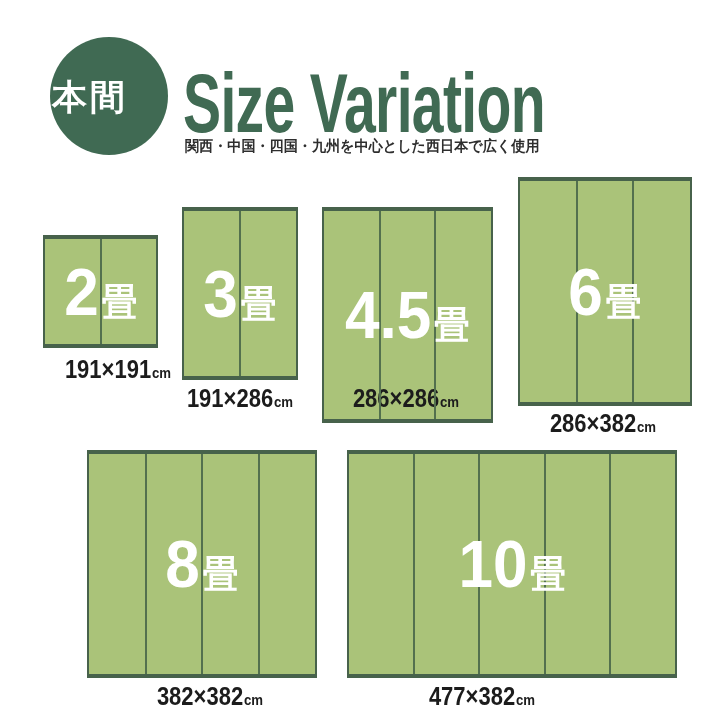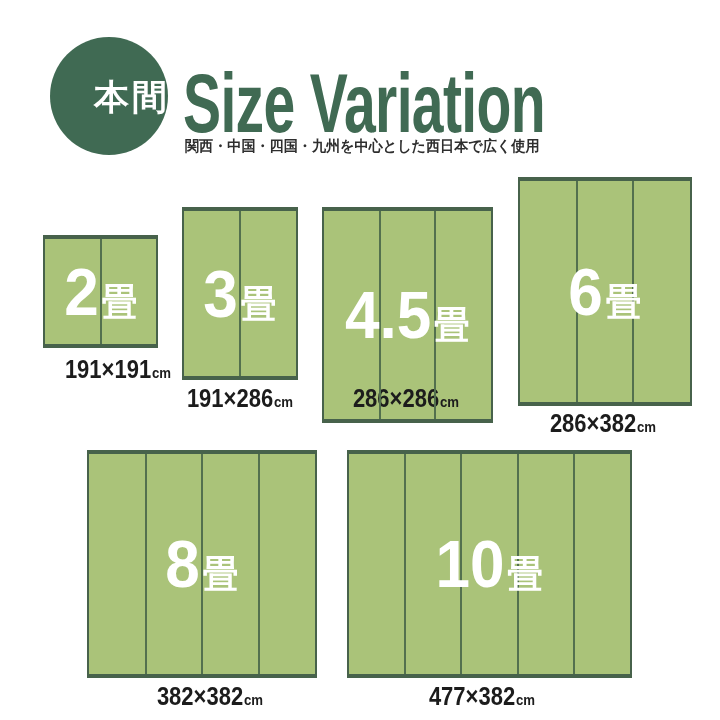--- a/index.html
+++ b/index.html
@@ -4,21 +4,21 @@
 <style>
   html,body{margin:0;padding:0;background:#ffffff;}
   .canvas{
     position:relative;width:720px;height:720px;background:#ffffff;overflow:hidden;
     font-family:"Liberation Sans","DejaVu Sans",sans-serif;
   }
 
   
   .badge{
     position:absolute;left:50px;top:37px;width:118px;height:118px;border-radius:50%;
-    background:#406A53;display:flex;align-items:center;justify-content:flex-end;
+    background:#406A53;display:flex;align-items:center;justify-content:flex-start;
   }
   .badge-text{
     color:#ffffff;font-size:35px;font-weight:bold;letter-spacing:3px;line-height:1;
     transform:translateX(2px);white-space:nowrap;
   }
   .title{
     position:absolute;left:183px;top:55px;color:#406A53;font-weight:bold;
     font-size:84px;line-height:1.15;white-space:nowrap;
     transform:scaleX(0.68);transform-origin:left top;letter-spacing:-1px;
   }
@@ -44,21 +44,21 @@
   }
   .mat-label .pair{display:flex;align-items:baseline;transform:scaleX(0.94);}
   .mat-label .num{font-weight:bold;font-size:66px;line-height:1;}
   .mat-label .unit{font-weight:bold;font-size:38px;line-height:1;margin-left:3px;}
 
   .m2 {left:43px; top:235px;width:115px;height:113px;}
   .m3 {left:182px;top:207px;width:116px;height:173px;}
   .m45{left:322px;top:207px;width:171px;height:216px;}
   .m6 {left:518px;top:177px;width:174px;height:229px;}
   .m8 {left:87px; top:450px;width:230px;height:228px;}
-  .m10{left:347px;top:450px;width:285px;height:228px;}
+  .m10{left:347px;top:450px;width:330px;height:228px;}
 
   
   .size-label{
     position:absolute;transform:translateX(-50%) scaleX(0.88);transform-origin:center top;
     color:#1C1C1C;font-weight:bold;font-size:25px;line-height:1;white-space:nowrap;
   }
   .size-label .cm{font-size:15px;font-weight:bold;margin-left:1px;}
   .s2 {left:118px;top:357px;}
   .s3 {left:240px;top:386px;}
   .s45{left:406px;top:386px;}

